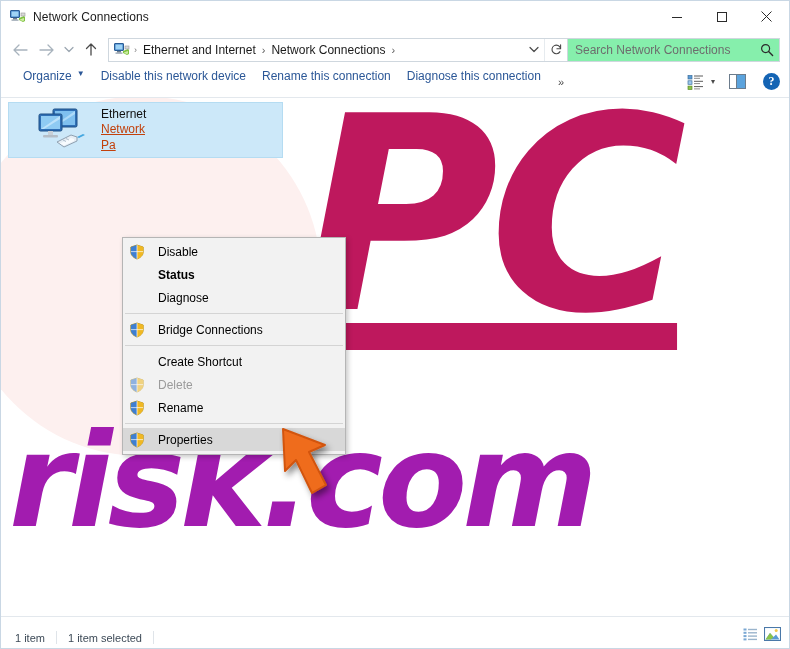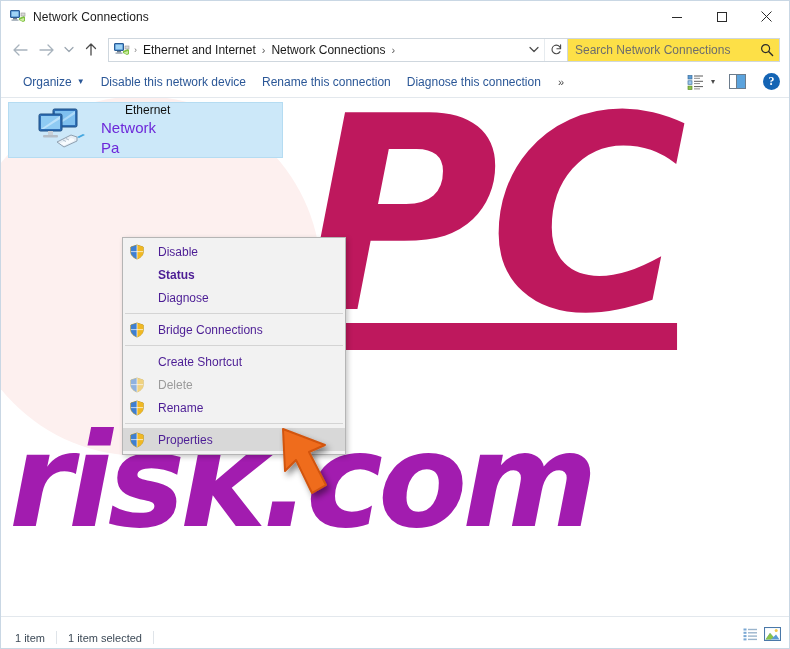--- a/index.html
+++ b/index.html
@@ -170,21 +170,21 @@
     width: 22px; height: 22px;
     display: flex; align-items: center; justify-content: center;
     color: #4a4a4a; flex: 0 0 auto;
     border-left: 1px solid #e6ebef;
   }
   #searchbox {
     width: 212px;
     height: 24px;
     border: 1px solid #cfd7de;
     border-left: none;
-    background: #fde047;
+    background: #86efac;
     display: flex;
     align-items: center;
     box-sizing: border-box;
     flex: 0 0 auto;
   }
   #searchbox .sb-text {
     flex: 1 1 auto;
     font-size: 12px;
     color: #6d6d6d;
     padding-left: 7px;
@@ -207,21 +207,20 @@
     align-items: center;
     border-bottom: 1px solid #e3e8ed;
     padding-left: 14px;
     box-sizing: border-box;
   }
   .cmd-item {
     font-size: 12px;
     color: #2b5797;
     height: 26px;
     display: flex;
-    align-items: center;
     padding: 0 8px;
     white-space: nowrap;
   }
   .cmd-item .caret { font-size: 8px; margin-left: 5px; color: #2b5797; }
   .cmd-overflow {
     font-size: 11px; color: #4a4a4a;
     padding: 0 9px; height: 26px;
     display: flex; align-items: center;
     letter-spacing: -1px;
   }
@@ -267,22 +266,22 @@
     display: flex;
     align-items: center;
   }
   .ni-icon {
     width: 56px; height: 48px;
     margin-left: 24px;
     flex: 0 0 auto;
     position: relative;
   }
   .ni-text { margin-left: 12px; line-height: 1.28; }
-  .ni-name { font-size: 12px; color: #101010; font-weight: normal; margin-left: 24px; }
-  .ni-sub { font-size: 15px; color: #6d28d9; }
+  .ni-name { font-size: 12px; color: #101010; font-weight: normal; }
+  .ni-sub { font-size: 12px; color: #c2410c; text-decoration: underline; }
 
   
   #ctxmenu {
     position: absolute;
     left: 121px;
     top: 139px;
     width: 224px;
     background: #f2f2f2;
     border: 1px solid #b5b5b5;
     box-shadow: 2px 2px 5px rgba(0,0,0,0.22);
@@ -297,21 +296,21 @@
     padding-left: 6px;
     box-sizing: border-box;
   }
   .mi.hovered { background: #d8d8d8; }
   .mi .mi-shield {
     width: 16px; height: 16px; flex: 0 0 auto; position: relative;
   }
   .mi .mi-shield-blank { width: 16px; height: 16px; flex: 0 0 auto; }
   .mi .mi-label {
     font-size: 12px;
-    color: #4c1d95;
+    color: #000000;
     margin-left: 13px;
     white-space: nowrap;
   }
   .mi.bold .mi-label { font-weight: bold; }
   .mi.disabled .mi-label { color: #9b9b9b; }
   .mi-sep {
     height: 1px;
     background: #d4d4d4;
     margin: 4px 2px 4px 2px;
   }

